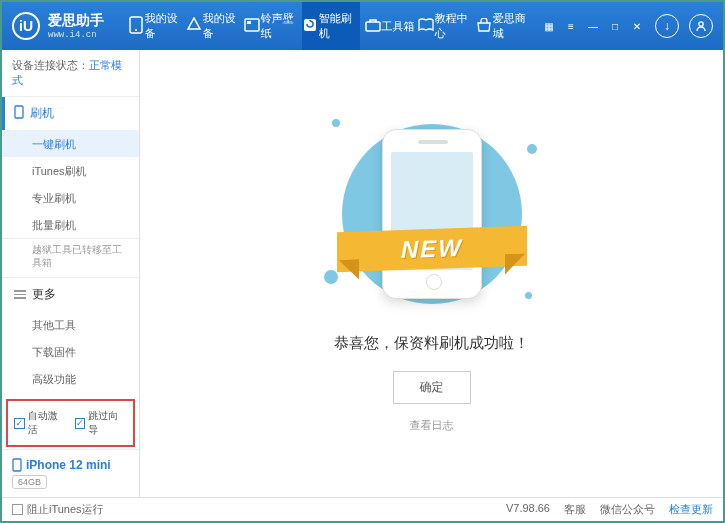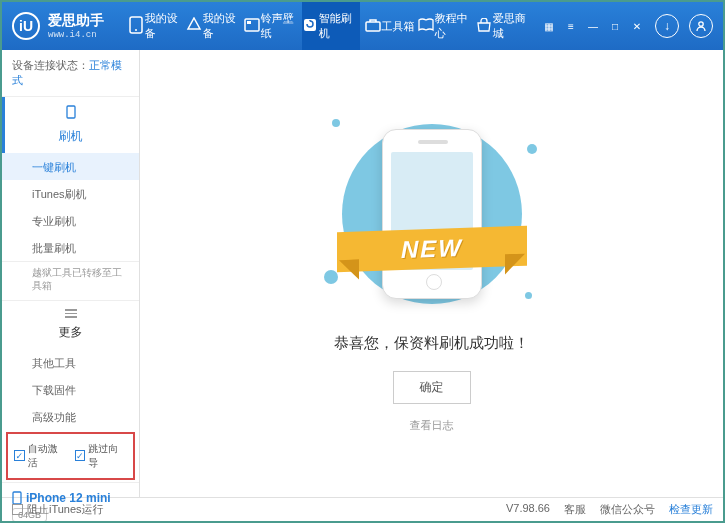--- a/index.html
+++ b/index.html
@@ -17,21 +17,21 @@
     .win-controls { margin-left: auto; display: flex; align-items: center; gap: 6px; }
     .win-btn { width: 16px; height: 16px; display: flex; align-items: center; justify-content: center; font-size: 10px; cursor: pointer; }
     .circle-btn { width: 24px; height: 24px; border: 1.5px solid #fff; border-radius: 50%; display: flex; align-items: center; justify-content: center; font-size: 12px; margin-left: 4px; cursor: pointer; }
     
     .main { display: flex; height: calc(100% - 48px - 24px); }
     
     .sidebar { width: 138px; border-right: 1px solid #e0e0e0; display: flex; flex-direction: column; font-size: 12px; }
     .status-bar { padding: 8px 10px; color: #666; font-size: 11px; }
     .status-mode { color: #2980d9; }
     .side-section { border-top: 1px solid #eee; }
-    .side-header { padding: 8px 12px; display: flex; align-items: center; gap: 6px; color: #333; font-size: 12px; flex-direction: column; }
+    .side-header { padding: 8px 12px; display: flex; align-items: center; gap: 6px; color: #333; font-size: 12px; }
     .side-header.active-header { border-left: 3px solid #2980d9; color: #2980d9; padding-left: 9px; }
     .side-item { padding: 7px 12px 5px 30px; color: #666; cursor: pointer; font-size: 11px; }
     .side-item.active { background: #e8f2fd; color: #2980d9; }
     .side-note { font-size: 10px; color: #999; padding: 4px 12px 8px 30px; line-height: 1.3; }
     .checkboxes { padding: 8px 6px; border: 2px solid #d84848; margin: 2px 4px; display: flex; gap: 8px; font-size: 10px; color: #555; }
     .checkboxes label { display: flex; align-items: center; gap: 3px; }
     .check { width: 11px; height: 11px; border: 1px solid #2980d9; display: inline-flex; align-items: center; justify-content: center; color: #2980d9; font-size: 9px; }
     .device-info { padding: 8px 10px; border-top: 1px solid #eee; }
     .device-name { color: #2980d9; font-size: 12px; font-weight: bold; display: flex; align-items: center; gap: 4px; }
     .badge { display: inline-block; border: 1px solid #ccc; border-radius: 3px; padding: 1px 5px; font-size: 9px; color: #888; margin-top: 3px; }

